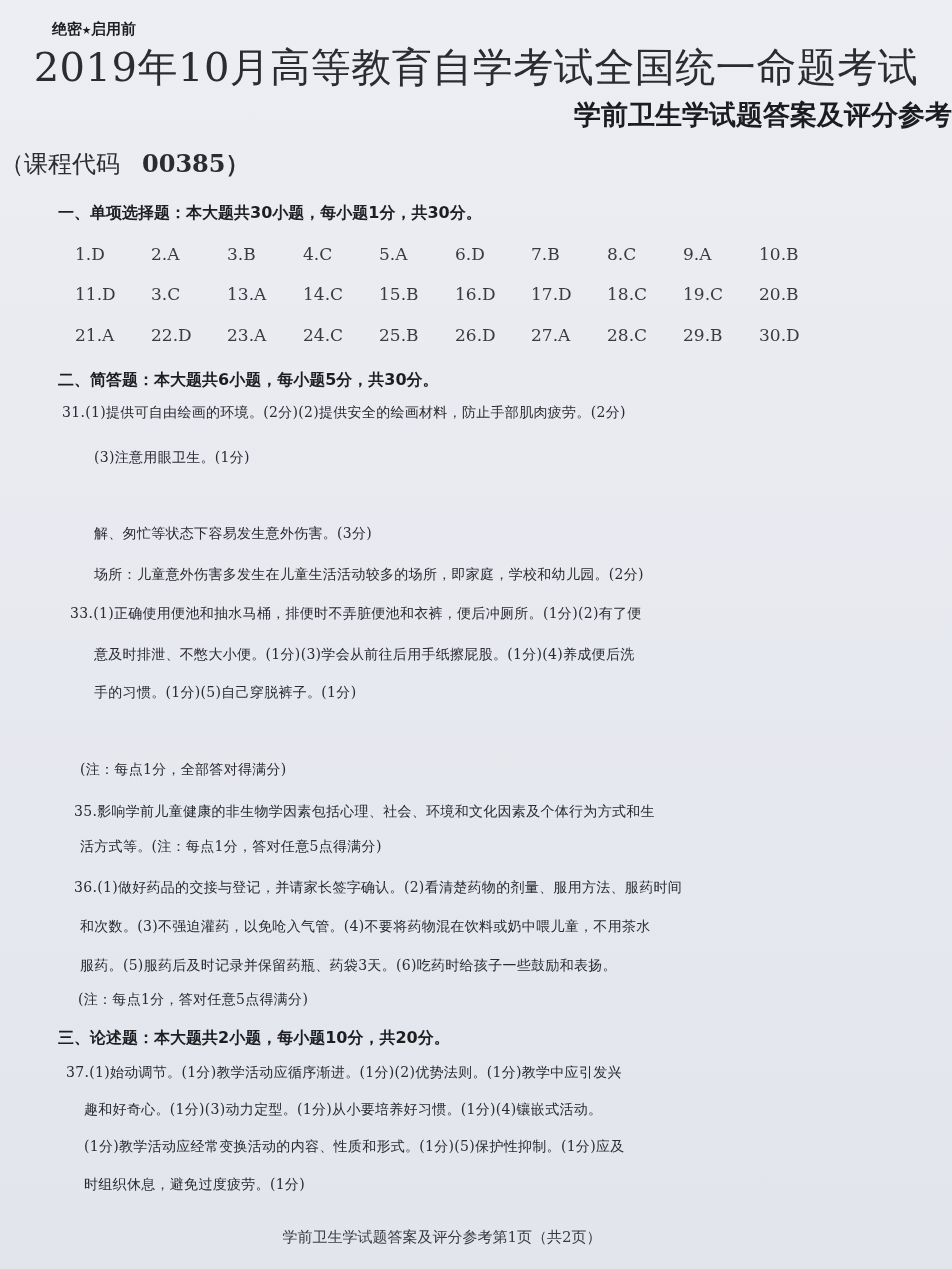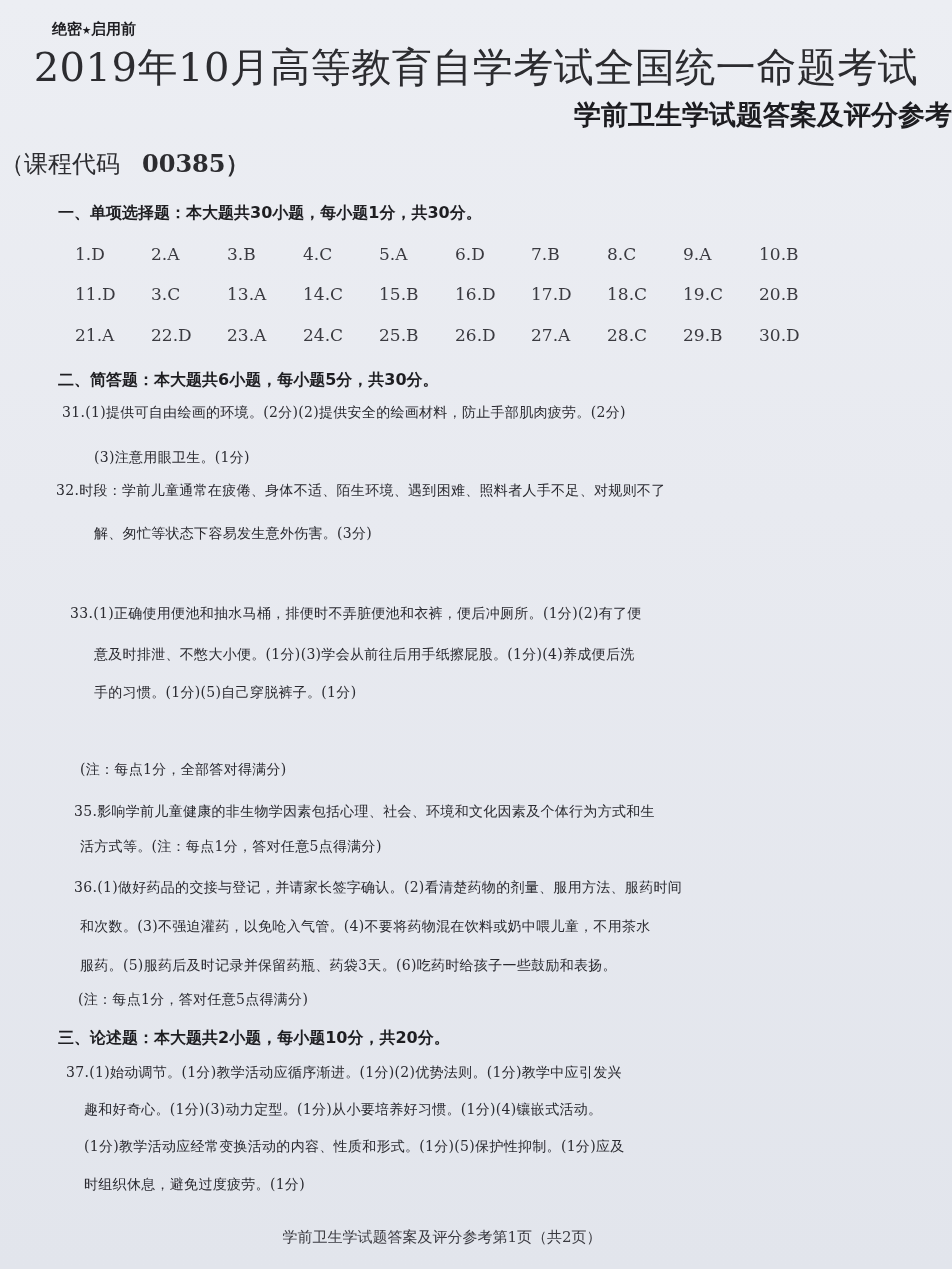--- a/index.html
+++ b/index.html
@@ -69,22 +69,22 @@
     <span>27.A</span>
     <span>28.C</span>
     <span>29.B</span>
     <span>30.D</span>
   </div>
 
   <div class="sec-head" style="top:370px">二、简答题：本大题共6小题，每小题5分，共30分。</div>
 
   <div class="line" style="left:62px; top:404px">31.(1)提供可自由绘画的环境。(2分)(2)提供安全的绘画材料，防止手部肌肉疲劳。(2分)</div>
   <div class="line" style="left:94px; top:449px">(3)注意用眼卫生。(1分)</div>
-  <div class="line" style="left:56px; top:482px">32.时段：学前儿童通常在疲倦、身体不适、陌生环境、遇到困难、照料者人手不足、对规则不了</div>
   <div class="line" style="left:94px; top:525px">解、匆忙等状态下容易发生意外伤害。(3分)</div>
+  <div class="line" style="left:94px; top:566px">场所：儿童意外伤害多发生在儿童生活活动较多的场所，即家庭，学校和幼儿园。(2分)</div>
   <div class="line" style="left:70px; top:605px">33.(1)正确使用便池和抽水马桶，排便时不弄脏便池和衣裤，便后冲厕所。(1分)(2)有了便</div>
   <div class="line" style="left:94px; top:646px">意及时排泄、不憋大小便。(1分)(3)学会从前往后用手纸擦屁股。(1分)(4)养成便后洗</div>
   <div class="line" style="left:94px; top:684px">手的习惯。(1分)(5)自己穿脱裤子。(1分)</div>
   <div class="line" style="left:80px; top:761px">(注：每点1分，全部答对得满分)</div>
   <div class="line" style="left:74px; top:803px">35.影响学前儿童健康的非生物学因素包括心理、社会、环境和文化因素及个体行为方式和生</div>
   <div class="line" style="left:80px; top:838px">活方式等。(注：每点1分，答对任意5点得满分)</div>
   <div class="line" style="left:74px; top:879px">36.(1)做好药品的交接与登记，并请家长签字确认。(2)看清楚药物的剂量、服用方法、服药时间</div>
   <div class="line" style="left:80px; top:918px">和次数。(3)不强迫灌药，以免呛入气管。(4)不要将药物混在饮料或奶中喂儿童，不用茶水</div>
   <div class="line" style="left:80px; top:957px">服药。(5)服药后及时记录并保留药瓶、药袋3天。(6)吃药时给孩子一些鼓励和表扬。</div>
   <div class="line" style="left:78px; top:991px">(注：每点1分，答对任意5点得满分)</div>

